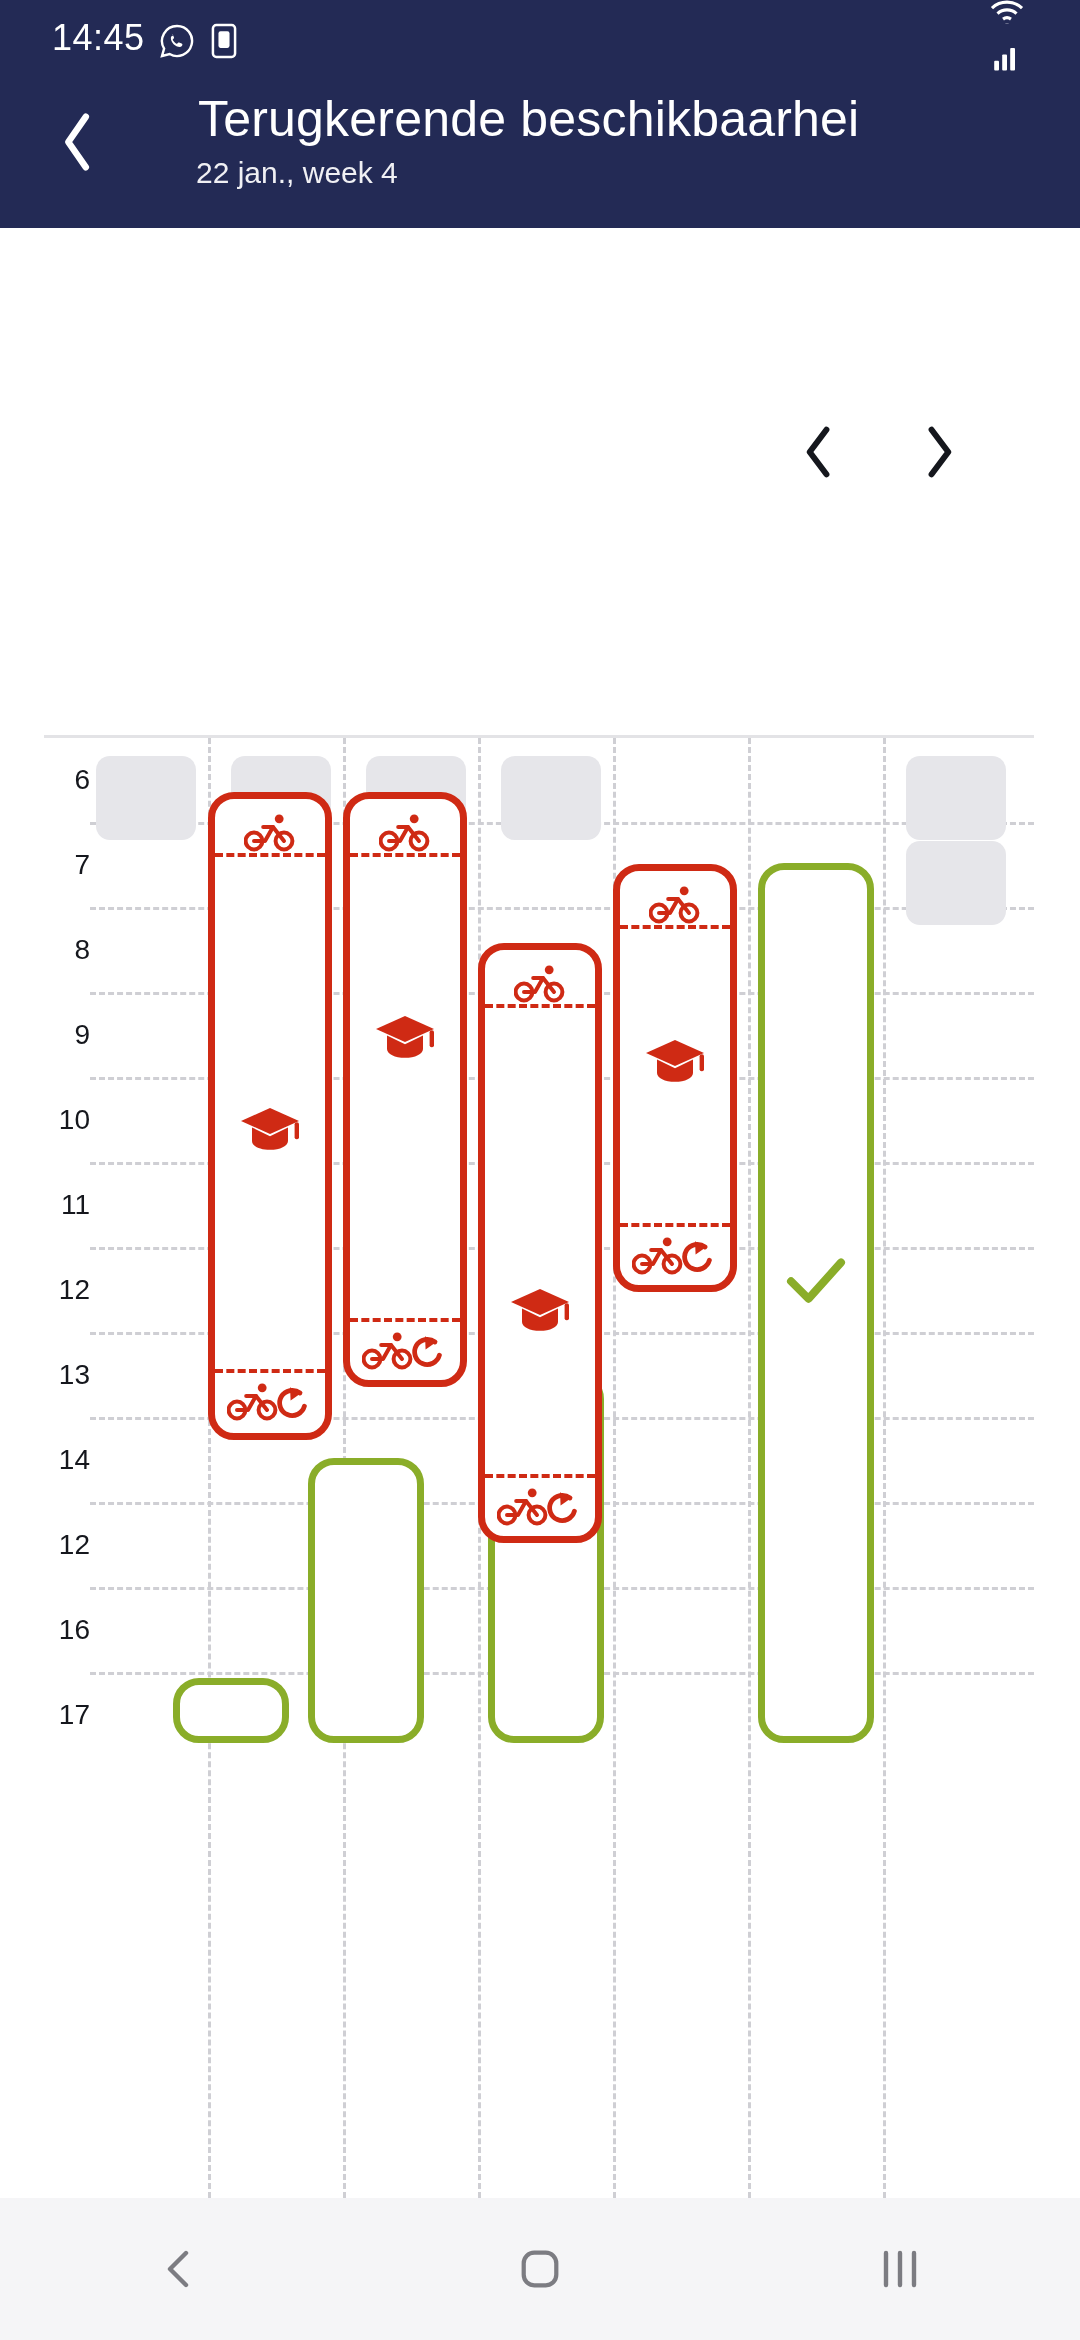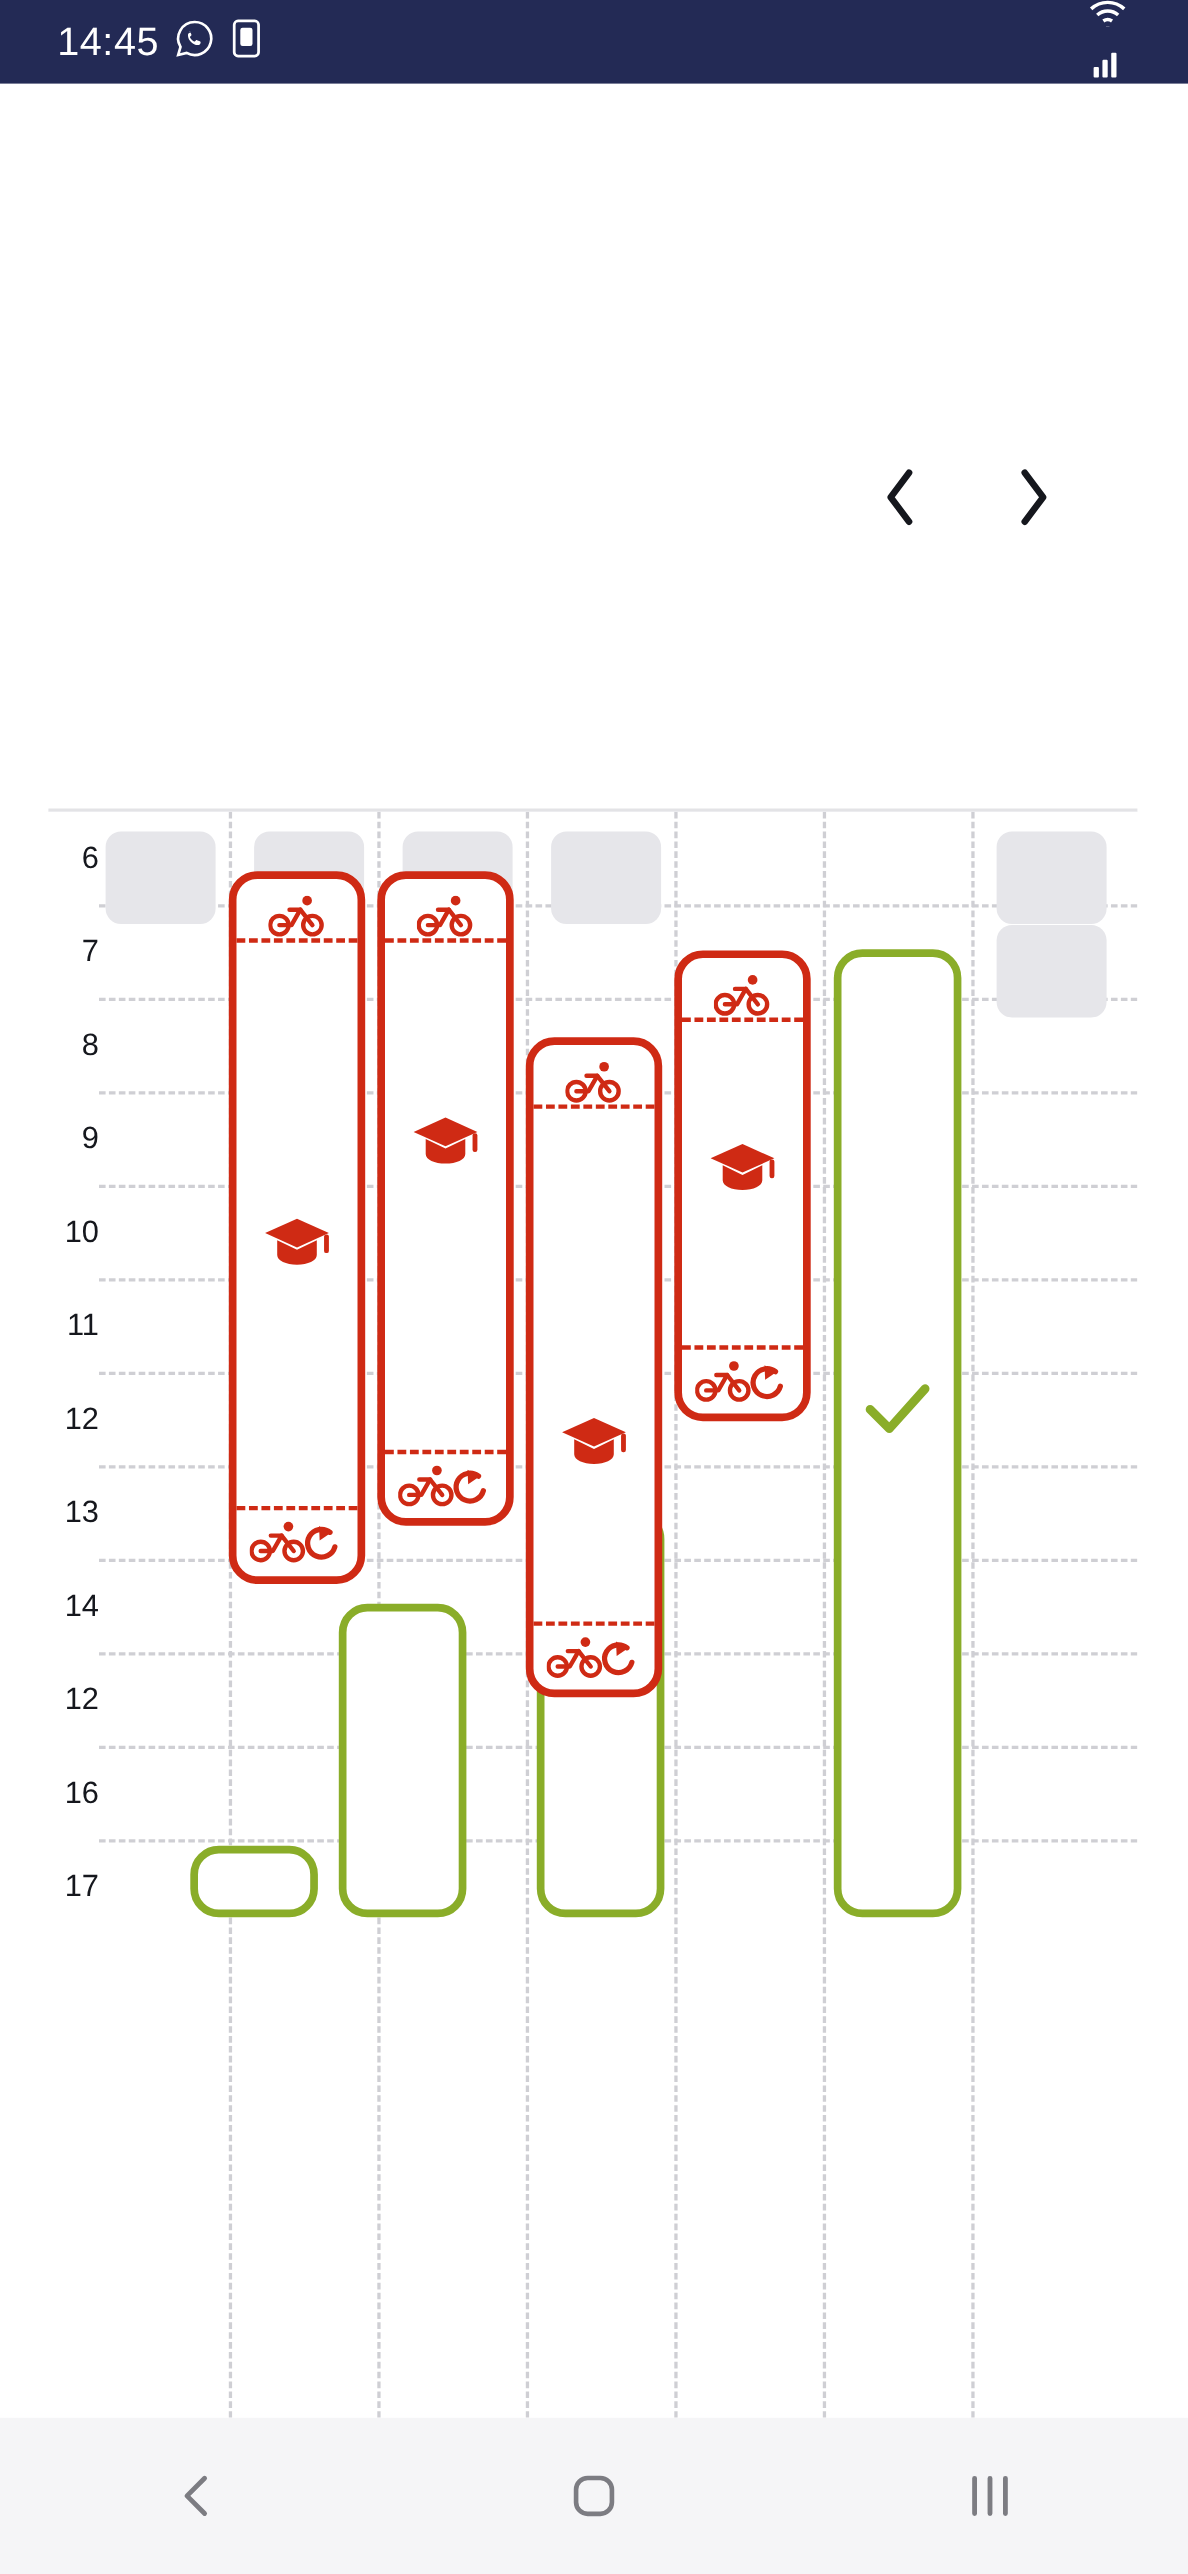--- a/index.html
+++ b/index.html
@@ -10,21 +10,21 @@
     overflow: hidden;
   }
   #root { position: relative; width: 1080px; height: 2340px; background: #ffffff; }
 
   
   .statusbar {
     position: absolute; top: 0; left: 0; width: 1080px; height: 76px;
     background: #232a55; color: #ffffff;
     display: flex; align-items: center;
   }
-  .sb-left { display: flex; align-items: flex-start; gap: 14px; margin-left: 52px; }
+  .sb-left { display: flex; align-items: flex-end; gap: 14px; margin-left: 52px; }
   .sb-time { font-size: 36px; letter-spacing: .5px; }
   .sb-right {
     margin-left: auto; margin-right: 38px;
     display: flex; align-items: center; gap: 12px; flex-direction: column;
   }
   .sb-battery { font-size: 34px; font-weight: 600; letter-spacing: .5px; }
   .sb-ic { display: inline-flex; align-items: center; }
 
   
   .appbar {
@@ -179,20 +179,29 @@
       <span class="sb-battery">89%</span>
       <span class="sb-ic">
         <svg width="22" height="34" viewBox="0 0 14 22" fill="#fff">
           <rect x="4.5" y="0" width="5" height="2.2" rx=".8"></rect>
           <rect x="1.5" y="2.2" width="11" height="19" rx="2"></rect>
         </svg>
       </span>
     </div>
   </div>
 
+  <div class="appbar">
+    <div class="back-btn">
+      <svg width="40" height="62" viewBox="0 0 20 32" fill="none" stroke="#ffffff" stroke-width="3.4" stroke-linecap="round" stroke-linejoin="round">
+        <path d="M14 3 L5 16 L14 29"></path>
+      </svg>
+    </div>
+    <div class="appbar-title">Terugkerende beschikbaarhei</div>
+    <div class="appbar-sub">22 jan., week 4</div>
+  </div>
 
   <div class="weekcard">
 
     <div class="wc-nav wc-prev">
       <svg width="34" height="52" viewBox="0 0 18 28" fill="none" stroke="#15171d" stroke-width="3.2" stroke-linecap="round" stroke-linejoin="round">
         <path d="M13 2 L4 14 L13 26"></path>
       </svg>
     </div>
     <div class="wc-nav wc-next">
       <svg width="34" height="52" viewBox="0 0 18 28" fill="none" stroke="#15171d" stroke-width="3.2" stroke-linecap="round" stroke-linejoin="round">

